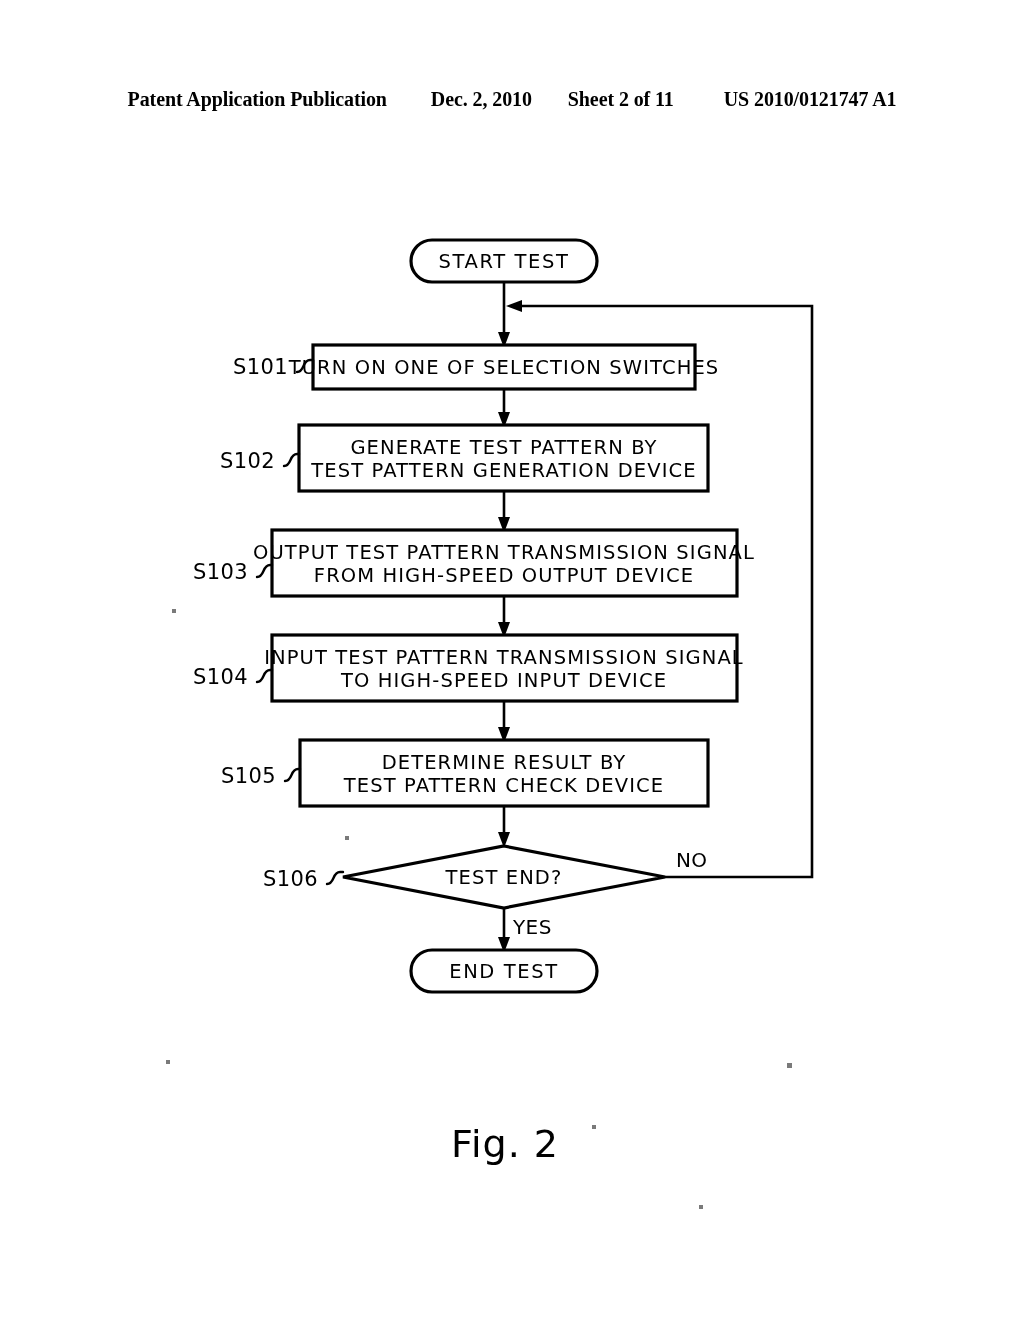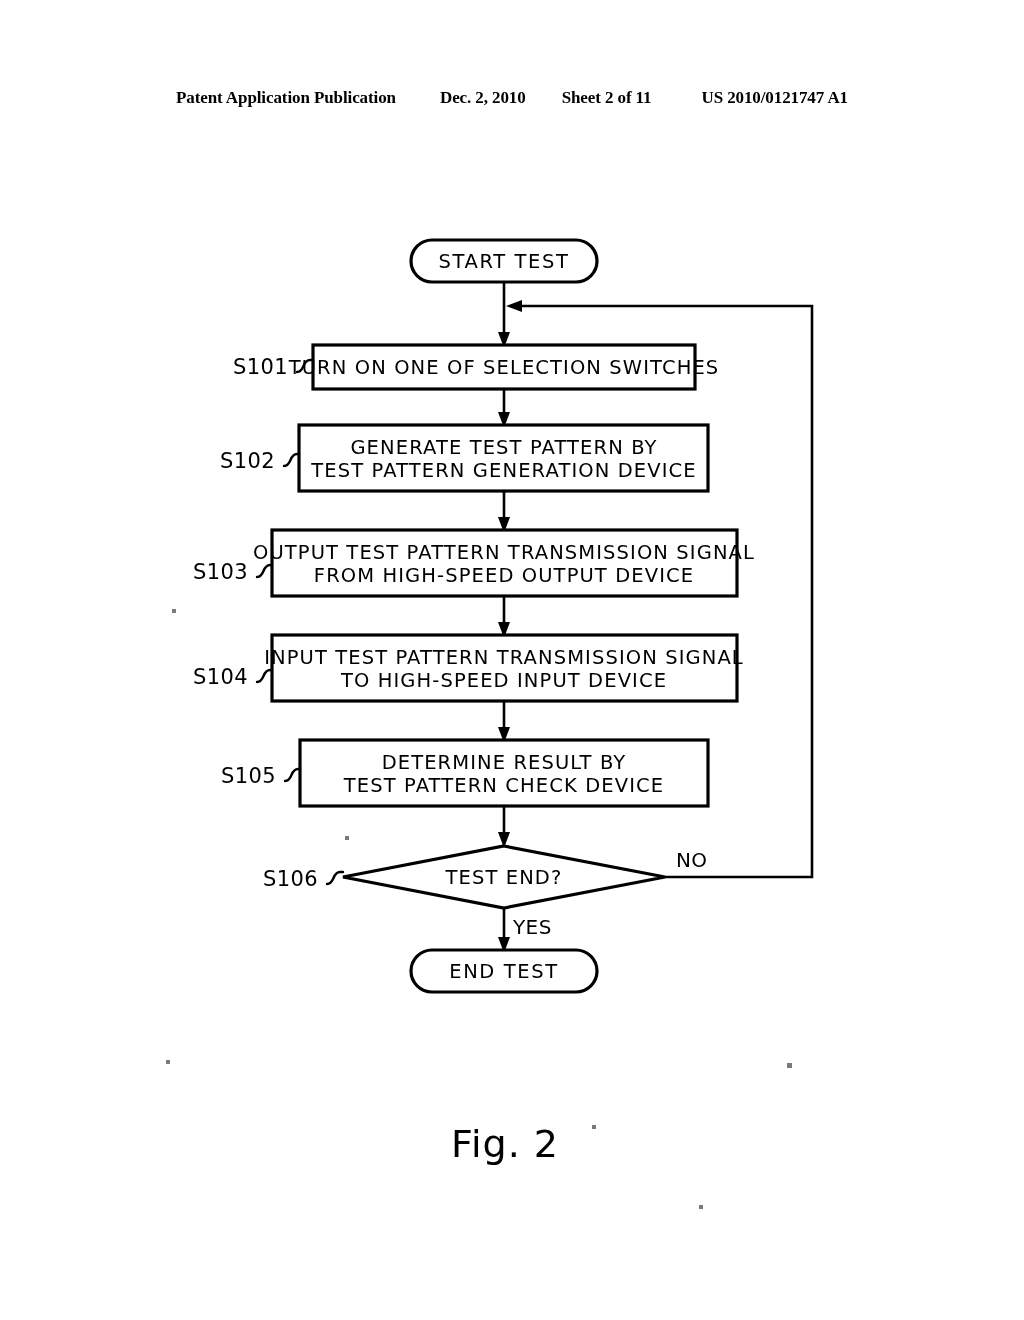--- a/index.html
+++ b/index.html
@@ -23,21 +23,21 @@
     top: 88px;
     left: 0;
     width: 1024px;
     height: 30px;
     display: flex;
     flex-direction: row;
     align-items: baseline;
     justify-content: center;
     font-family: "Liberation Serif", serif;
     font-weight: bold;
-    font-size: 17px;
+    font-size: 20px;
     letter-spacing: -0.1px;
     white-space: nowrap;
   }
   #page-header .hdr-pub      { margin-right: 44px; }
   #page-header .hdr-date     { margin-right: 8px; }
   #page-header .hdr-sheet    { margin-right: 50px; margin-left: 28px; }
   #page-header .hdr-patentno { }
 
   
   #figure-svg {

